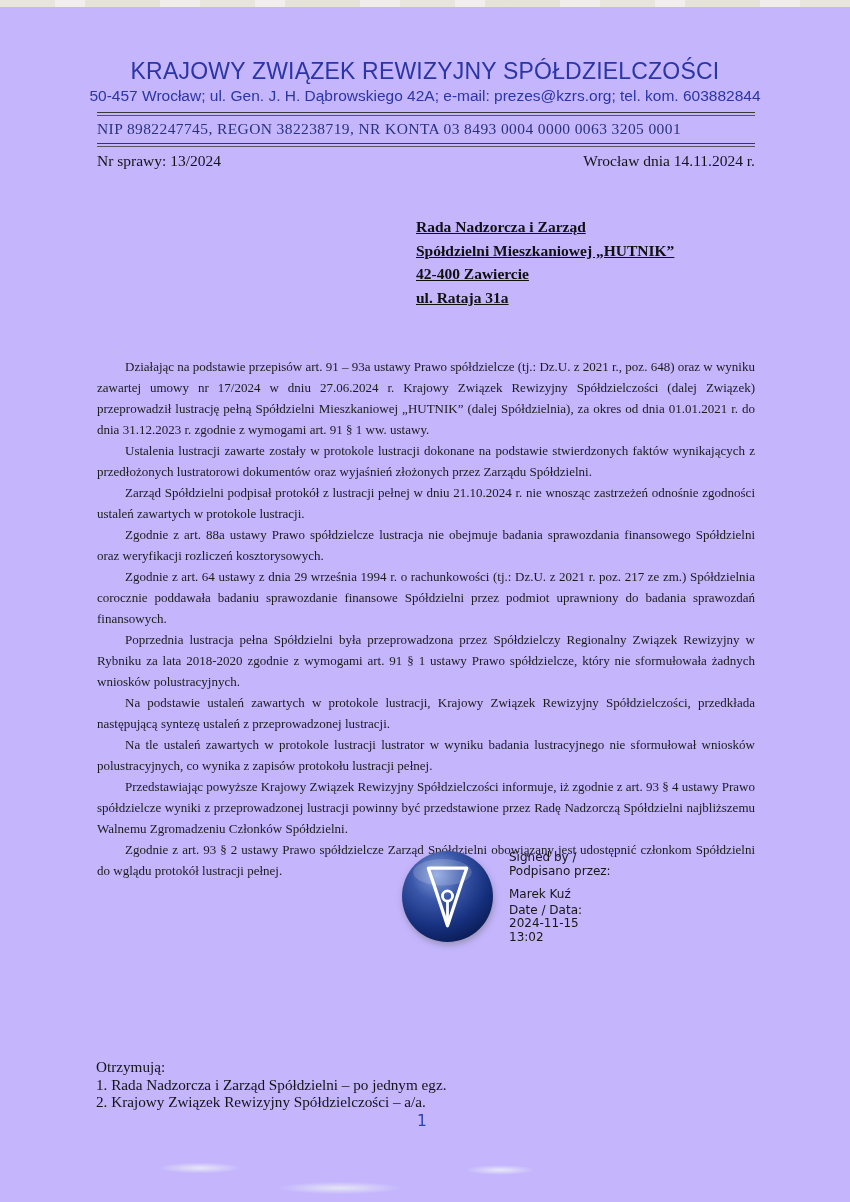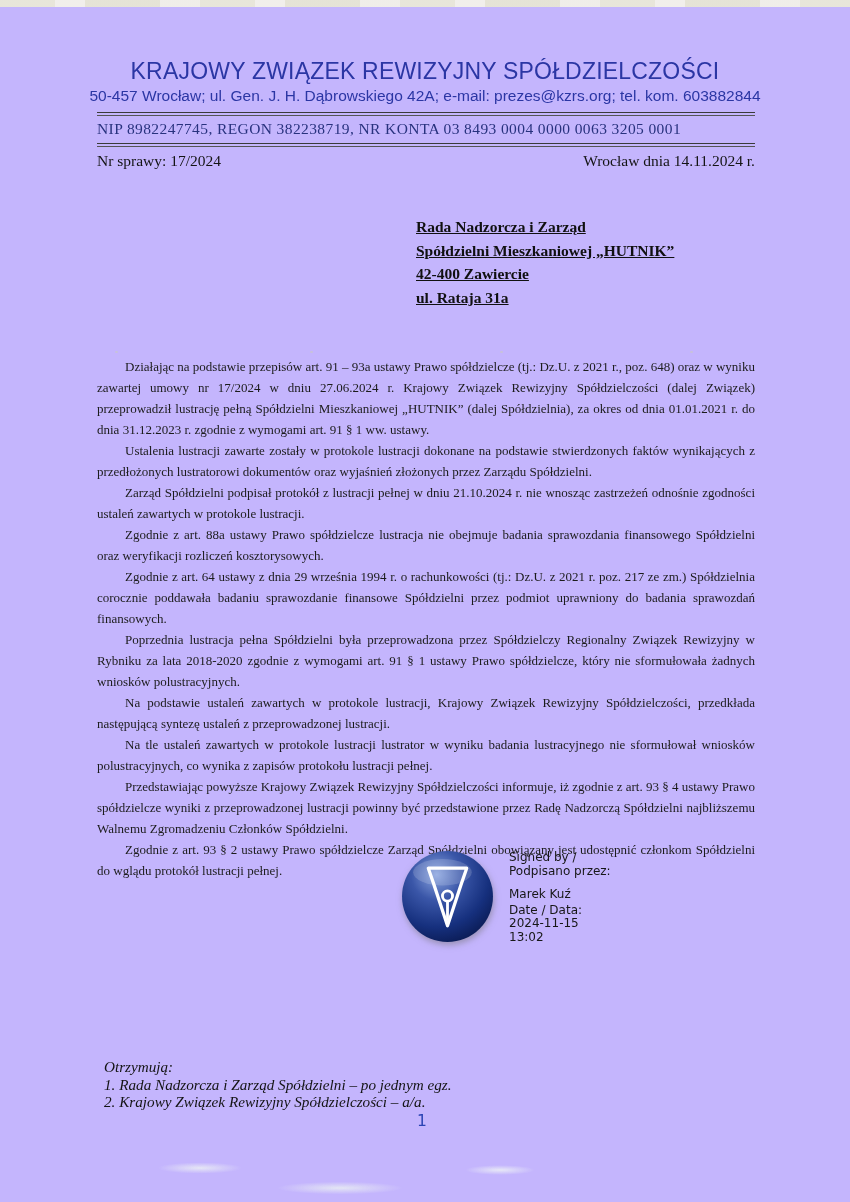--- a/index.html
+++ b/index.html
@@ -84,22 +84,22 @@
   .sig-name { margin-top: 10px; }
   .sig-date { margin-top: 2px; }
 
   .authorization {
     position: absolute; left: 306px; top: 957px; width: 400px;
     text-align: center; font-size: 15.5px; color: #141414;
   }
 
   
   .distribution {
-    position: absolute; left: 104px; top: 1058px;
-    font-size: 15.2px; line-height: 17.6px; color: #141414; font-style: italic;
+    position: absolute; left: 96px; top: 1058px;
+    font-size: 15.2px; line-height: 17.6px; color: #141414;
   }
   .distribution div { margin: 0; }
 
   .page-number {
     position: absolute; left: 0; top: 1112px; width: 844px;
     text-align: center; font-size: 15.5px; color: #2a43b4;
     font-family: "DejaVu Sans", sans-serif;
   }
 </style>
 </head>
@@ -114,21 +114,21 @@
     <div class="org-address">50-457 Wrocław; ul. Gen. J. H. Dąbrowskiego 42A; e-mail: prezes@kzrs.org; tel. kom. 603882844</div>
   </div>
 
   <div class="registry-box">
     <div class="rule"></div>
     <div class="registry-line">NIP 8982247745, REGON 382238719, NR KONTA 03 8493 0004 0000 0063 3205 0001</div>
     <div class="rule"></div>
   </div>
 
   <div class="meta-row">
-    <span>Nr sprawy: 17/2024</span>
+    <span>Nr sprawy: 13/2024</span>
     <span>Wrocław dnia 14.11.2024 r.</span>
   </div>
 
   <div class="recipient">
 
   <div>Rada Nadzorcza i Zarząd</div>
       <div>Spółdzielni Mieszkaniowej „HUTNIK”</div>
       <div>42-400 Zawiercie</div>
       <div>ul. Rataja 31a</div>
     </div>

